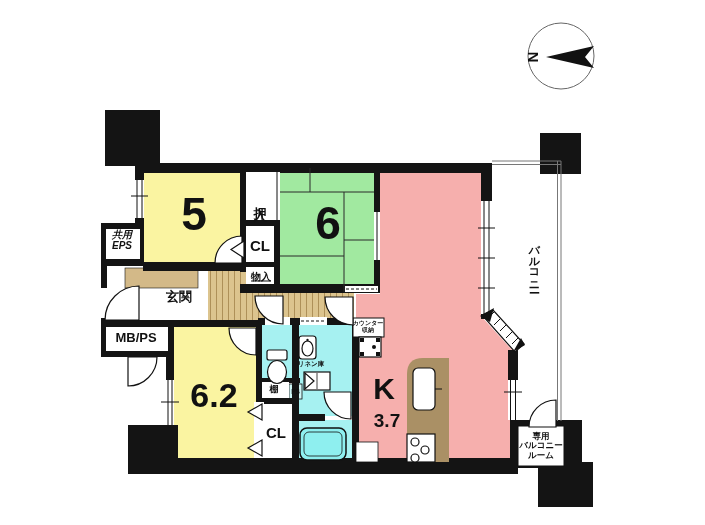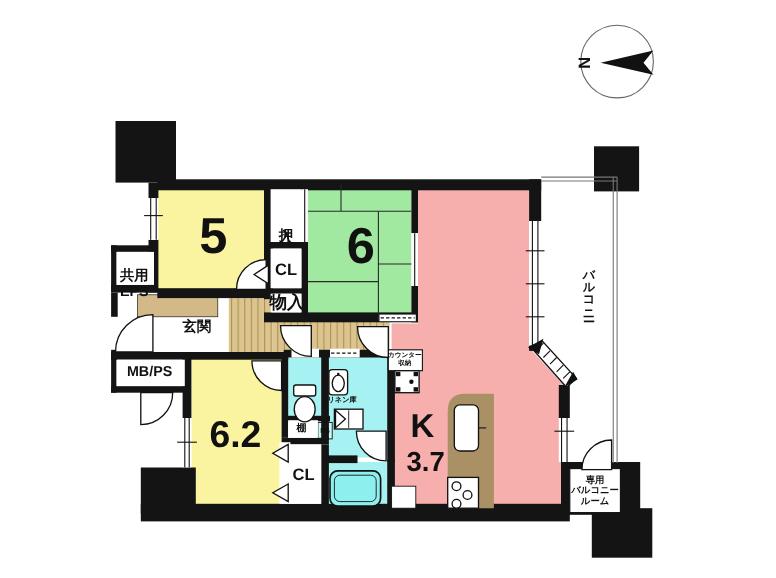--- a/index.html
+++ b/index.html
@@ -216,27 +216,27 @@
   <g>
     <circle cx="561" cy="56" r="33" fill="#fff" stroke="#666" stroke-width="1"></circle>
     <polygon points="546,57 594,46 585,57 594,68" fill="#111"></polygon>
   </g>
 </svg>
 
 <div class="lbl num-xl" style="left:194px;top:214px;">5</div>
 <div class="lbl num-xl" style="left:328px;top:223px;">6</div>
 <div class="lbl" style="left:214px;top:396px;font-size:34px;">6.2</div>
 <div class="lbl" style="left:384px;top:388px;font-size:30px;">K</div>
-<div class="lbl" style="left:387px;top:421px;font-size:25px;">3.7</div>
+<div class="lbl" style="left:387px;top:421px;font-size:19px;">3.7</div>
 
 <div class="lbl vert" style="left:260px;top:197px;font-size:13px;">押入</div>
 <div class="lbl" style="left:260px;top:246px;font-size:15px;">CL</div>
-<div class="lbl" style="left:261px;top:276px;font-size:16px;">物入</div>
+<div class="lbl" style="left:261px;top:276px;font-size:10px;text-decoration:underline;">物入</div>
 <div class="lbl" style="left:179px;top:298px;font-size:13px;font-family:Liberation Mono, monospace;">玄関</div>
-<div class="lbl" style="left:122px;top:258px;font-size:13px;">
+<div class="lbl" style="left:122px;top:240px;font-size:10px;font-style:italic;">
   <div>共用</div>
   <div>EPS</div>
 </div>
 <div class="lbl" style="left:136px;top:338px;font-size:13px;text-align:right;">MB/PS</div>
 <div class="lbl" style="left:274px;top:390px;font-size:9px;">棚</div>
 <div class="lbl" style="left:295.5px;top:391.5px;font-size:6.5px;">PS</div>
 <div class="lbl" style="left:276px;top:433px;font-size:15px;">CL</div>
 <div class="lbl" style="left:311px;top:364px;font-size:6.5px;">リネン庫</div>
 <div class="lbl" style="left:368px;top:327px;font-size:6px;">
   <div>カウンター</div>

